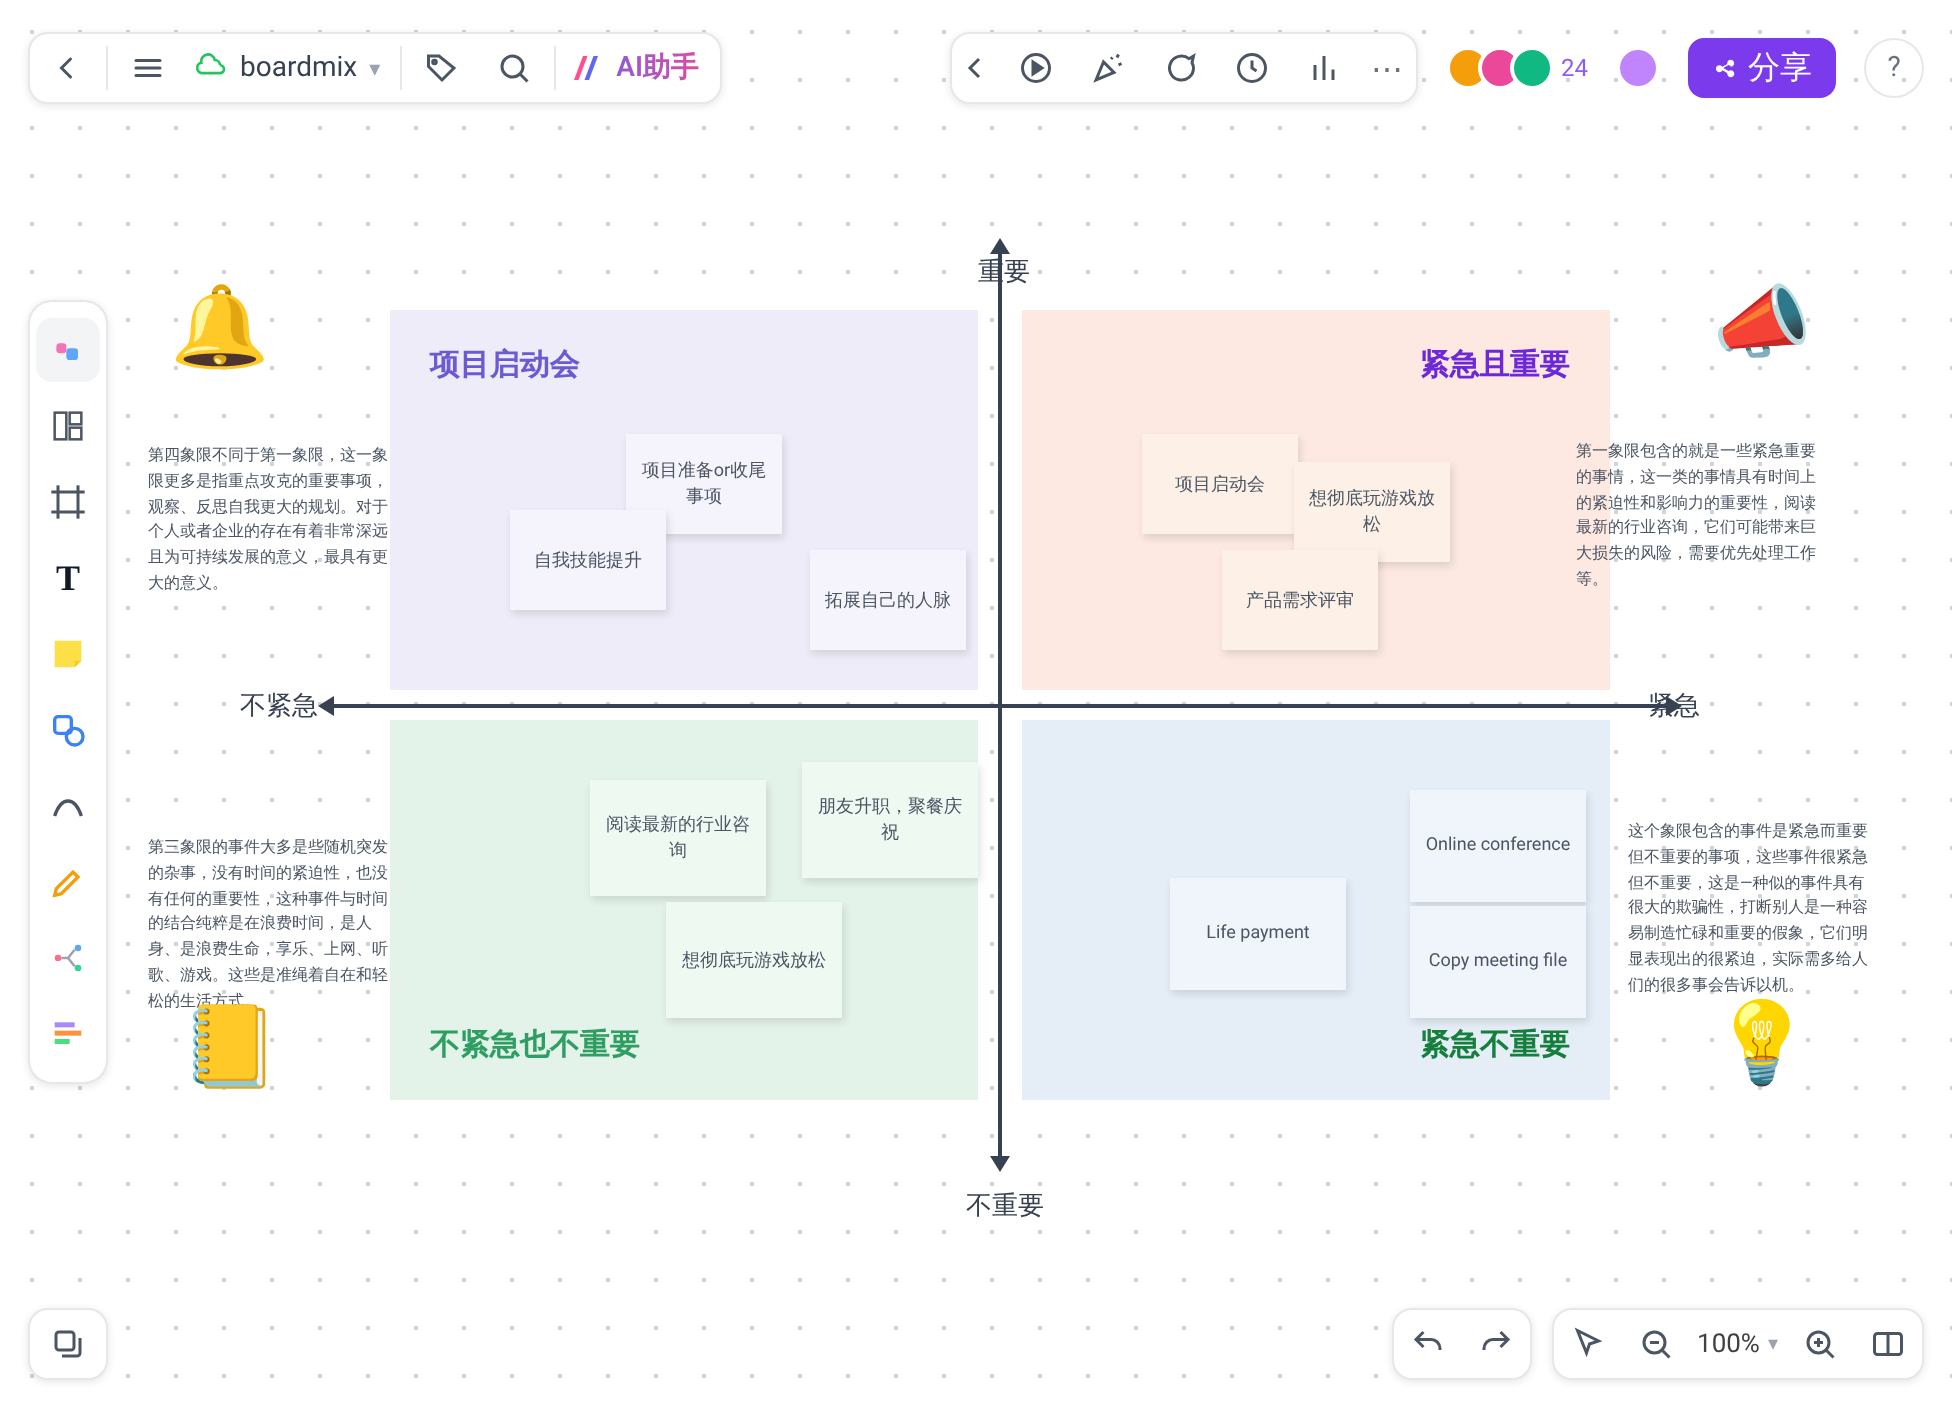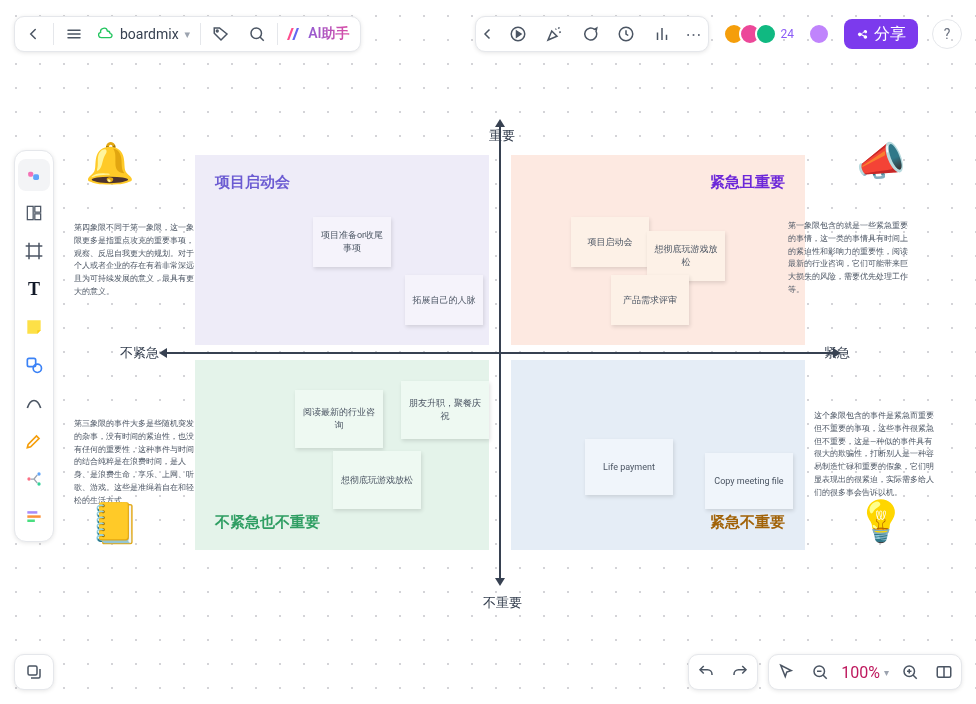--- a/index.html
+++ b/index.html
@@ -50,21 +50,21 @@
   .tool { width:32px; height:32px; border-radius:8px; display:flex; align-items:center; justify-content:center; cursor:pointer; font-size:18px; color:#4b5563; }
   .tool.active { background:#f3f4f6; }
   .tool svg { width:20px; height:20px; }
 
   
   .bl-pill { position:absolute; left:14px; bottom:14px; width:40px; height:36px; border:1px solid var(--border); border-radius:10px; background:#fff; display:flex; align-items:center; justify-content:center; box-shadow:var(--pill-shadow); cursor:pointer;}
   
   .br-bar { position:absolute; right:14px; bottom:14px; display:flex; align-items:center; gap:10px; }
   .br-group { background:#fff; border:1px solid var(--border); border-radius:10px; height:36px; display:flex; align-items:center; box-shadow:var(--pill-shadow);}
   .br-group .ibtn { min-width:34px; }
-  .zoom-label { font-size:16px; padding:0 4px; color:#be185d;}
+  .zoom-label { font-size:13px; padding:0 4px; color:#404040;}
 
   
   .diagram { position:absolute; left:195px; top:155px; width:610px; height:395px; }
   .quad { position:absolute; background:#fff; }
   .q-tl { left:0; top:0; width:294px; height:190px; background:#eeecf8; }
   .q-tr { left:316px; top:0; width:294px; height:190px; background:#fde9e1; }
   .q-bl { left:0; top:205px; width:294px; height:190px; background:#e4f3ea; }
   .q-br { left:316px; top:205px; width:294px; height:190px; background:#e5edf6; }
   .q-title { position:absolute; font-size:15px; font-weight:600; }
   .axis-v { position:absolute; left:304px; top:-30px; width:2px; height:455px; background:#374151; }
@@ -270,33 +270,35 @@
   <div class="quad q-tr"></div>
   <div class="quad q-bl"></div>
   <div class="quad q-br"></div>
 
   <div class="axis-h"></div>
   <div class="axis-v"></div>
 
   <span class="q-title" style="left:20px; top:18px; color:#6b5bd2;">项目启动会</span>
   <span class="q-title" style="right:20px; top:18px; color:#6d28d9;">紧急且重要</span>
   <span class="q-title" style="left:20px; bottom:18px; color:#2f9e63;">不紧急也不重要</span>
-  <span class="q-title" style="right:20px; bottom:18px; color:#a16207;">紧急不重要</span>
+  <span class="q-title" style="right:20px; bottom:18px; color:#15803d;">紧急不重要</span>
 
   <div class="sticky lavender" style="left:118px; top:62px; width:78px; height:50px;">项目准备or收尾事项</div>
+  <div class="sticky lavender" style="left:60px; top:100px; width:78px; height:50px;">自我技能提升</div>
   <div class="sticky lavender" style="left:210px; top:120px; width:78px; height:50px;">拓展自己的人脉</div>
 
   <div class="sticky peach" style="left:376px; top:62px; width:78px; height:50px;">项目启动会</div>
   <div class="sticky peach" style="left:452px; top:76px; width:78px; height:50px;">想彻底玩游戏放松</div>
   <div class="sticky peach" style="left:416px; top:120px; width:78px; height:50px;">产品需求评审</div>
 
   <div class="sticky mint" style="left:100px; top:235px; width:88px; height:58px;">阅读最新的行业咨询</div>
   <div class="sticky mint" style="left:206px; top:226px; width:88px; height:58px;">朋友升职，聚餐庆祝</div>
   <div class="sticky mint" style="left:138px; top:296px; width:88px; height:58px;">想彻底玩游戏放松</div>
 
+  <div class="sticky sky" style="left:510px; top:240px; width:88px; height:56px;">Online conference</div>
   <div class="sticky sky" style="left:390px; top:284px; width:88px; height:56px;">Life payment</div>
   <div class="sticky sky" style="left:510px; top:298px; width:88px; height:56px;">Copy meeting file</div>
 </div>
 
 <span class="axis-label" style="left:489px; top:127px;">重要</span>
 <span class="axis-label" style="left:483px; top:570px;margin-top:24px;">不重要</span>
 <span class="axis-label" style="left:120px; top:344px;">不紧急</span>
 <span class="axis-label" style="left:824px; top:344px;">紧急</span>
 
 <div class="commentary" style="left:74px; top:222px;">第四象限不同于第一象限，这一象限更多是指重点攻克的重要事项，观察、反思自我更大的规划。对于个人或者企业的存在有着非常深远且为可持续发展的意义，最具有更大的意义。</div>

